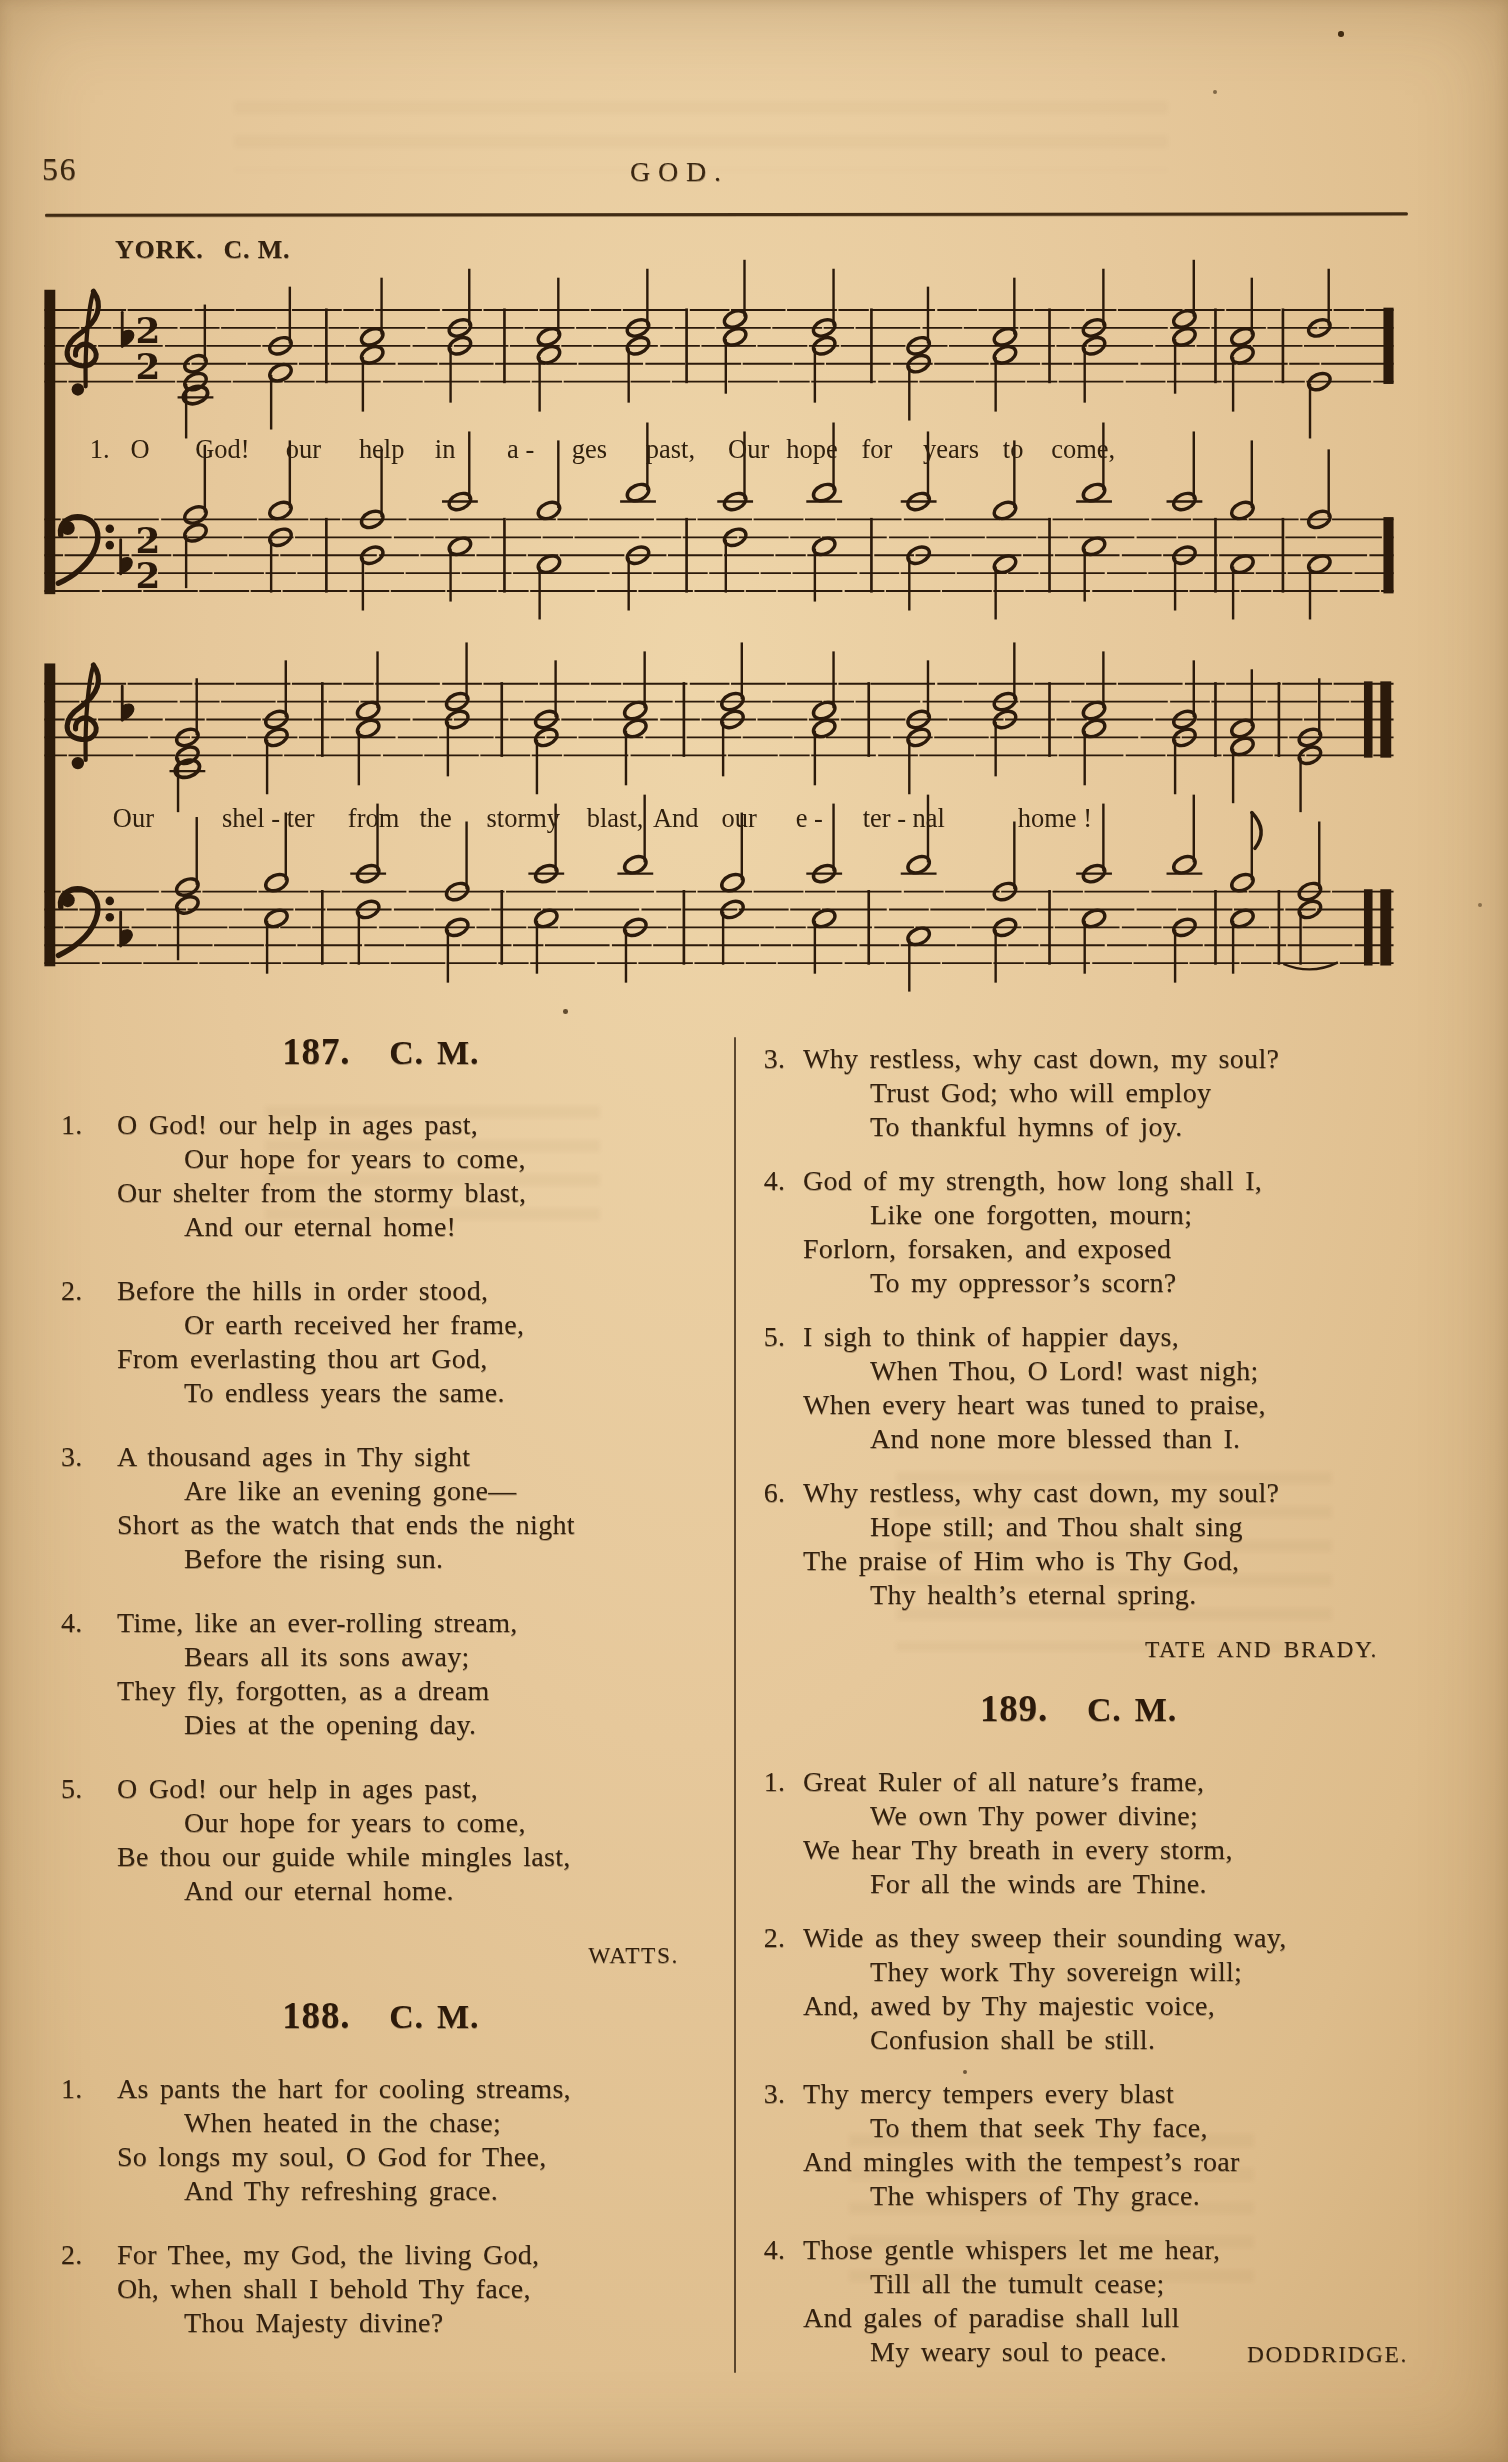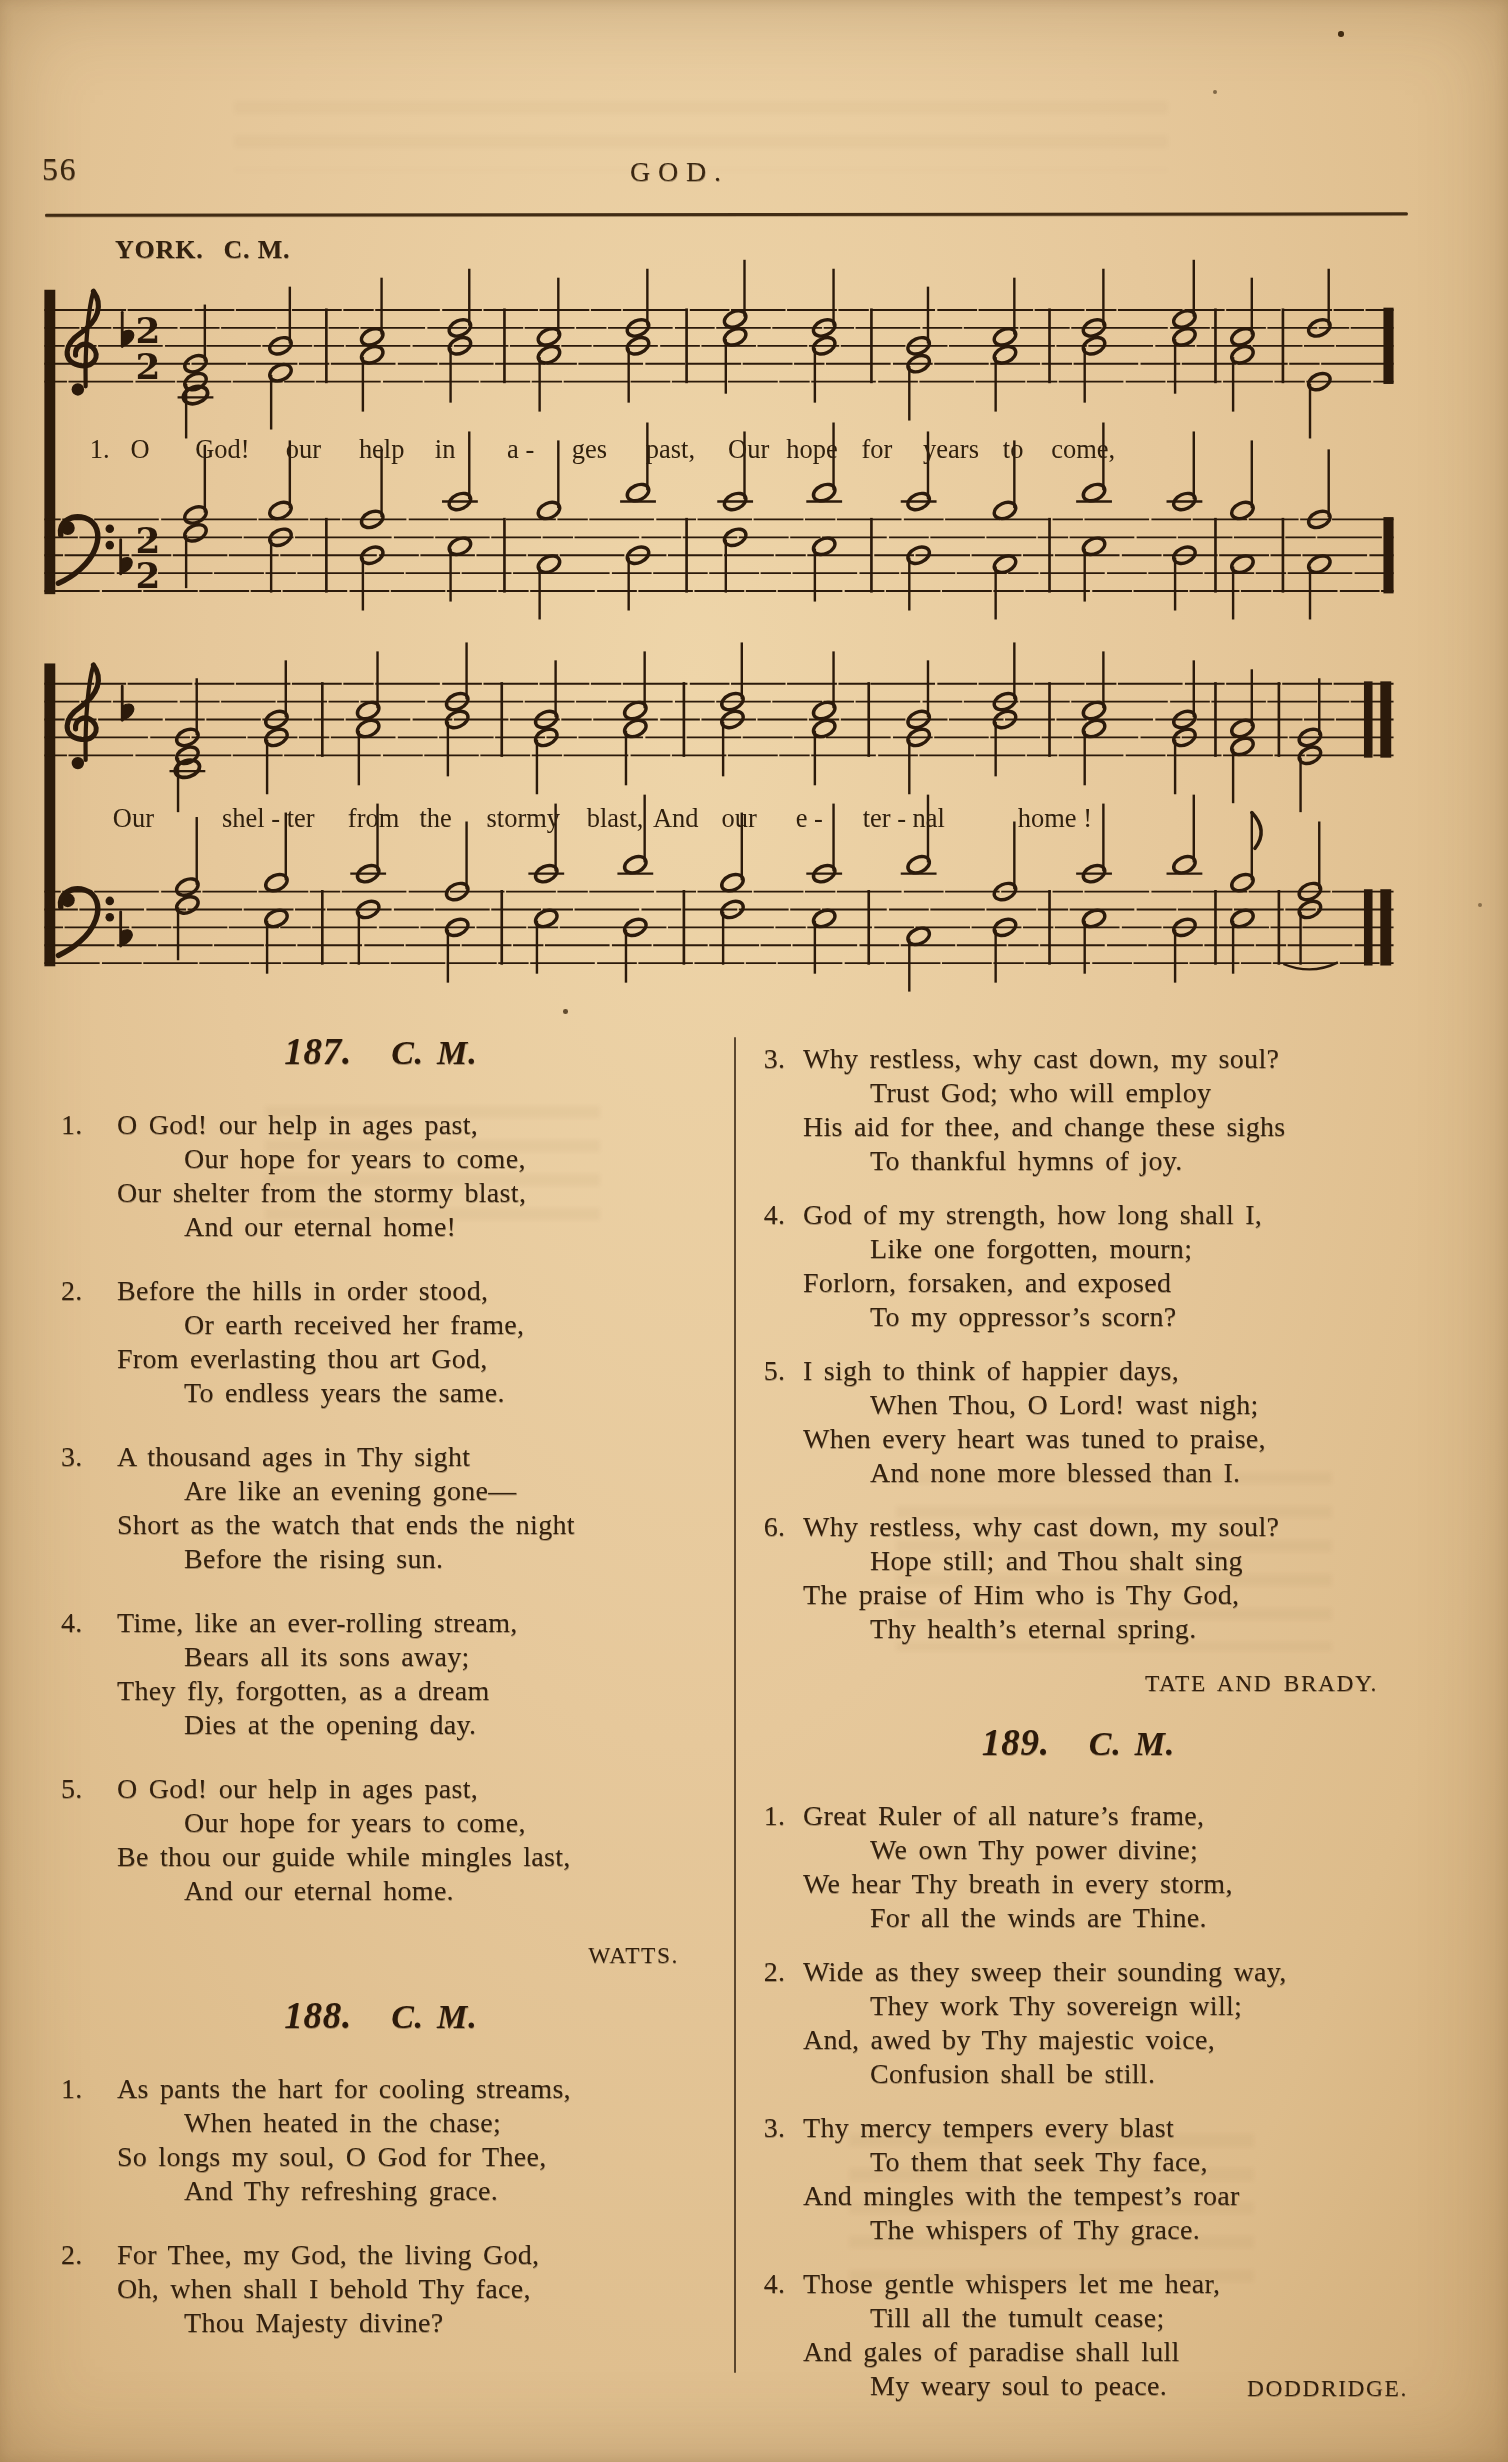--- a/index.html
+++ b/index.html
@@ -29,21 +29,21 @@
     letter-spacing:0.3px;word-spacing:3.9px;}
   .col-left{left:50px;width:685px;}
   .col-right{left:759px;width:732px;padding-top:15.6px;}
   .verse{position:relative;padding-left:67px;margin-bottom:30px;}
   .col-right .verse{padding-left:44px;margin-bottom:20px;}
   .vnum{position:absolute;left:11px;top:0;}
   .col-right .vnum{left:4.7px;}
   .vl{white-space:nowrap;position:relative;}
   .vl.ind{margin-left:67px;}
   .hymn-heading{font-weight:bold;color:#2c1a0a;text-align:center;font-size:37px;
-    line-height:39px;margin:6.2px 0 36px 0;letter-spacing:0.8px;font-style:italic;}
+    line-height:39px;margin:6.2px 0 36px 0;letter-spacing:0.8px;}
   .col-left .hymn-heading{padding-right:23.4px;}
   .col-right .hymn-heading{padding-right:93px;margin-top:18px;}
   .hymn-heading .hnum{margin-right:39px;}
   .hymn-heading .hmeter{font-size:34px;}
   .attribution{text-align:right;font-size:23.4px;letter-spacing:1.6px;line-height:34px;
     margin-bottom:23.4px;color:#33210f;}
   .col-left .attribution{margin-right:56px;}
   .col-right .attribution{margin-right:113px;}
   .inline-attr{position:absolute;left:377px;top:1.6px;font-size:23.4px;letter-spacing:1.6px;}
   
@@ -488,21 +488,20 @@
           <div class="vl">For Thee, my God, the living God,</div>
           <div class="vl">Oh, when shall I behold Thy face,</div>
           <div class="vl ind">Thou Majesty divine?</div>
         </div>
       </div>
     <div class="col col-right" id="col-right">
         <div class="verse">
           <span class="vnum">3.</span>
           <div class="vl">Why restless, why cast down, my soul?</div>
           <div class="vl ind">Trust God; who will employ</div>
-          <div class="vl">His aid for thee, and change these sighs</div>
           <div class="vl ind">To thankful hymns of joy.</div>
         </div>
         <div class="verse">
           <span class="vnum">4.</span>
           <div class="vl">God of my strength, how long shall I,</div>
           <div class="vl ind">Like one forgotten, mourn;</div>
           <div class="vl">Forlorn, forsaken, and exposed</div>
           <div class="vl ind">To my oppressor’s scorn?</div>
         </div>
         <div class="verse">

